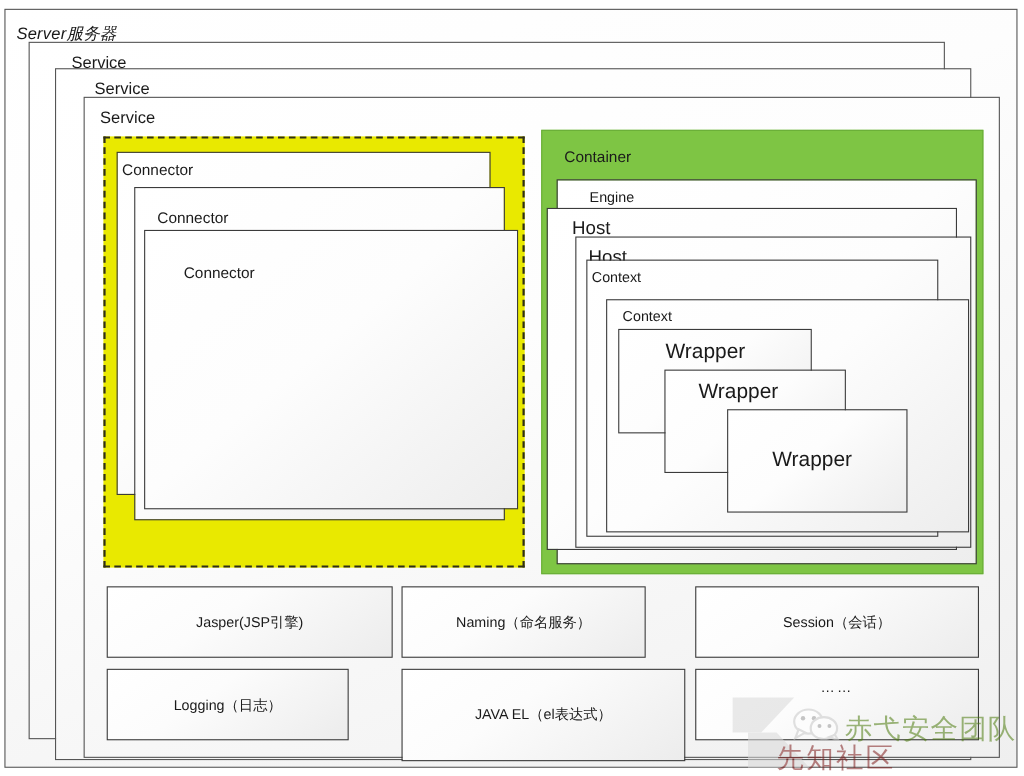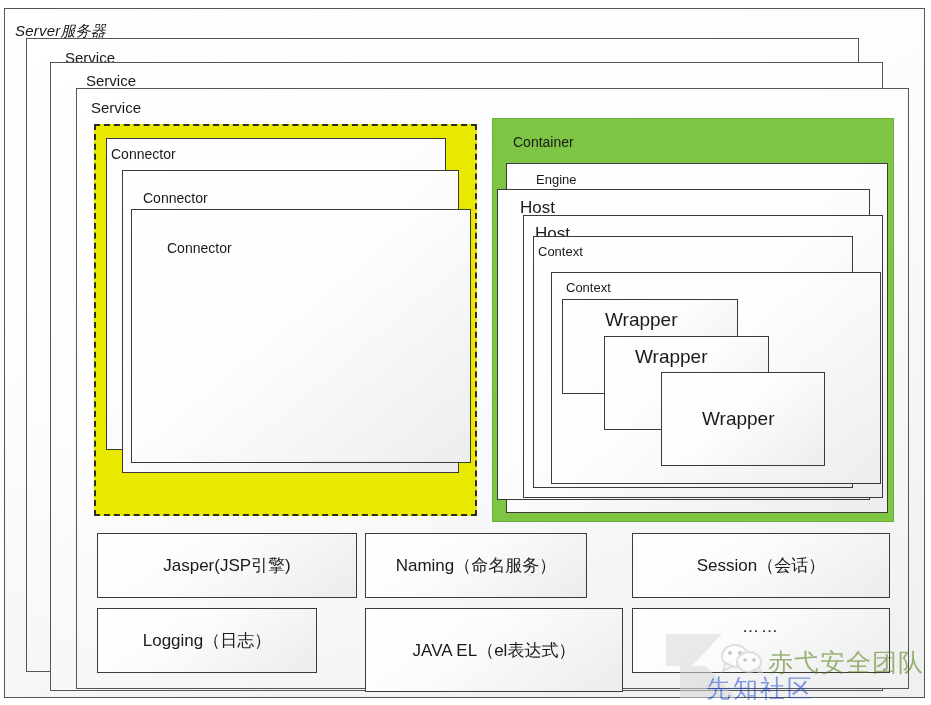--- a/index.html
+++ b/index.html
@@ -90,21 +90,21 @@
 
   
   .component-tile {
     position: absolute;
     box-sizing: border-box;
     border: 1px solid #3b3b3b;
     background: linear-gradient(145deg, #ffffff 0%, #fcfcfc 40%, #ececec 100%);
     display: flex;
     align-items: center;
     justify-content: center;
-    font-size: 17px;
+    font-size: 13px;
     color: #1a1a1a;
     white-space: nowrap;
   }
   .dots-tile { letter-spacing: 2px; }
 
   
   #watermark {
     position: absolute;
     left: 648px;
     top: 628px;
@@ -130,21 +130,21 @@
     font-size: 25px;
     color: #4d7c0f;
     white-space: nowrap;
     letter-spacing: 1px;
   }
   #watermark .wm-sub {
     position: absolute;
     left: 58px;
     top: 44px;
     font-size: 25px;
-    color: #1d4ed8;
+    color: #7f1d1d;
     white-space: nowrap;
     letter-spacing: 2px;
   }
 </style>
 </head>
 <body>
 
 <div id="canvas">
 
   <div class="box server-box" style="left:4px; top:8px; width:921px; height:690px;">

